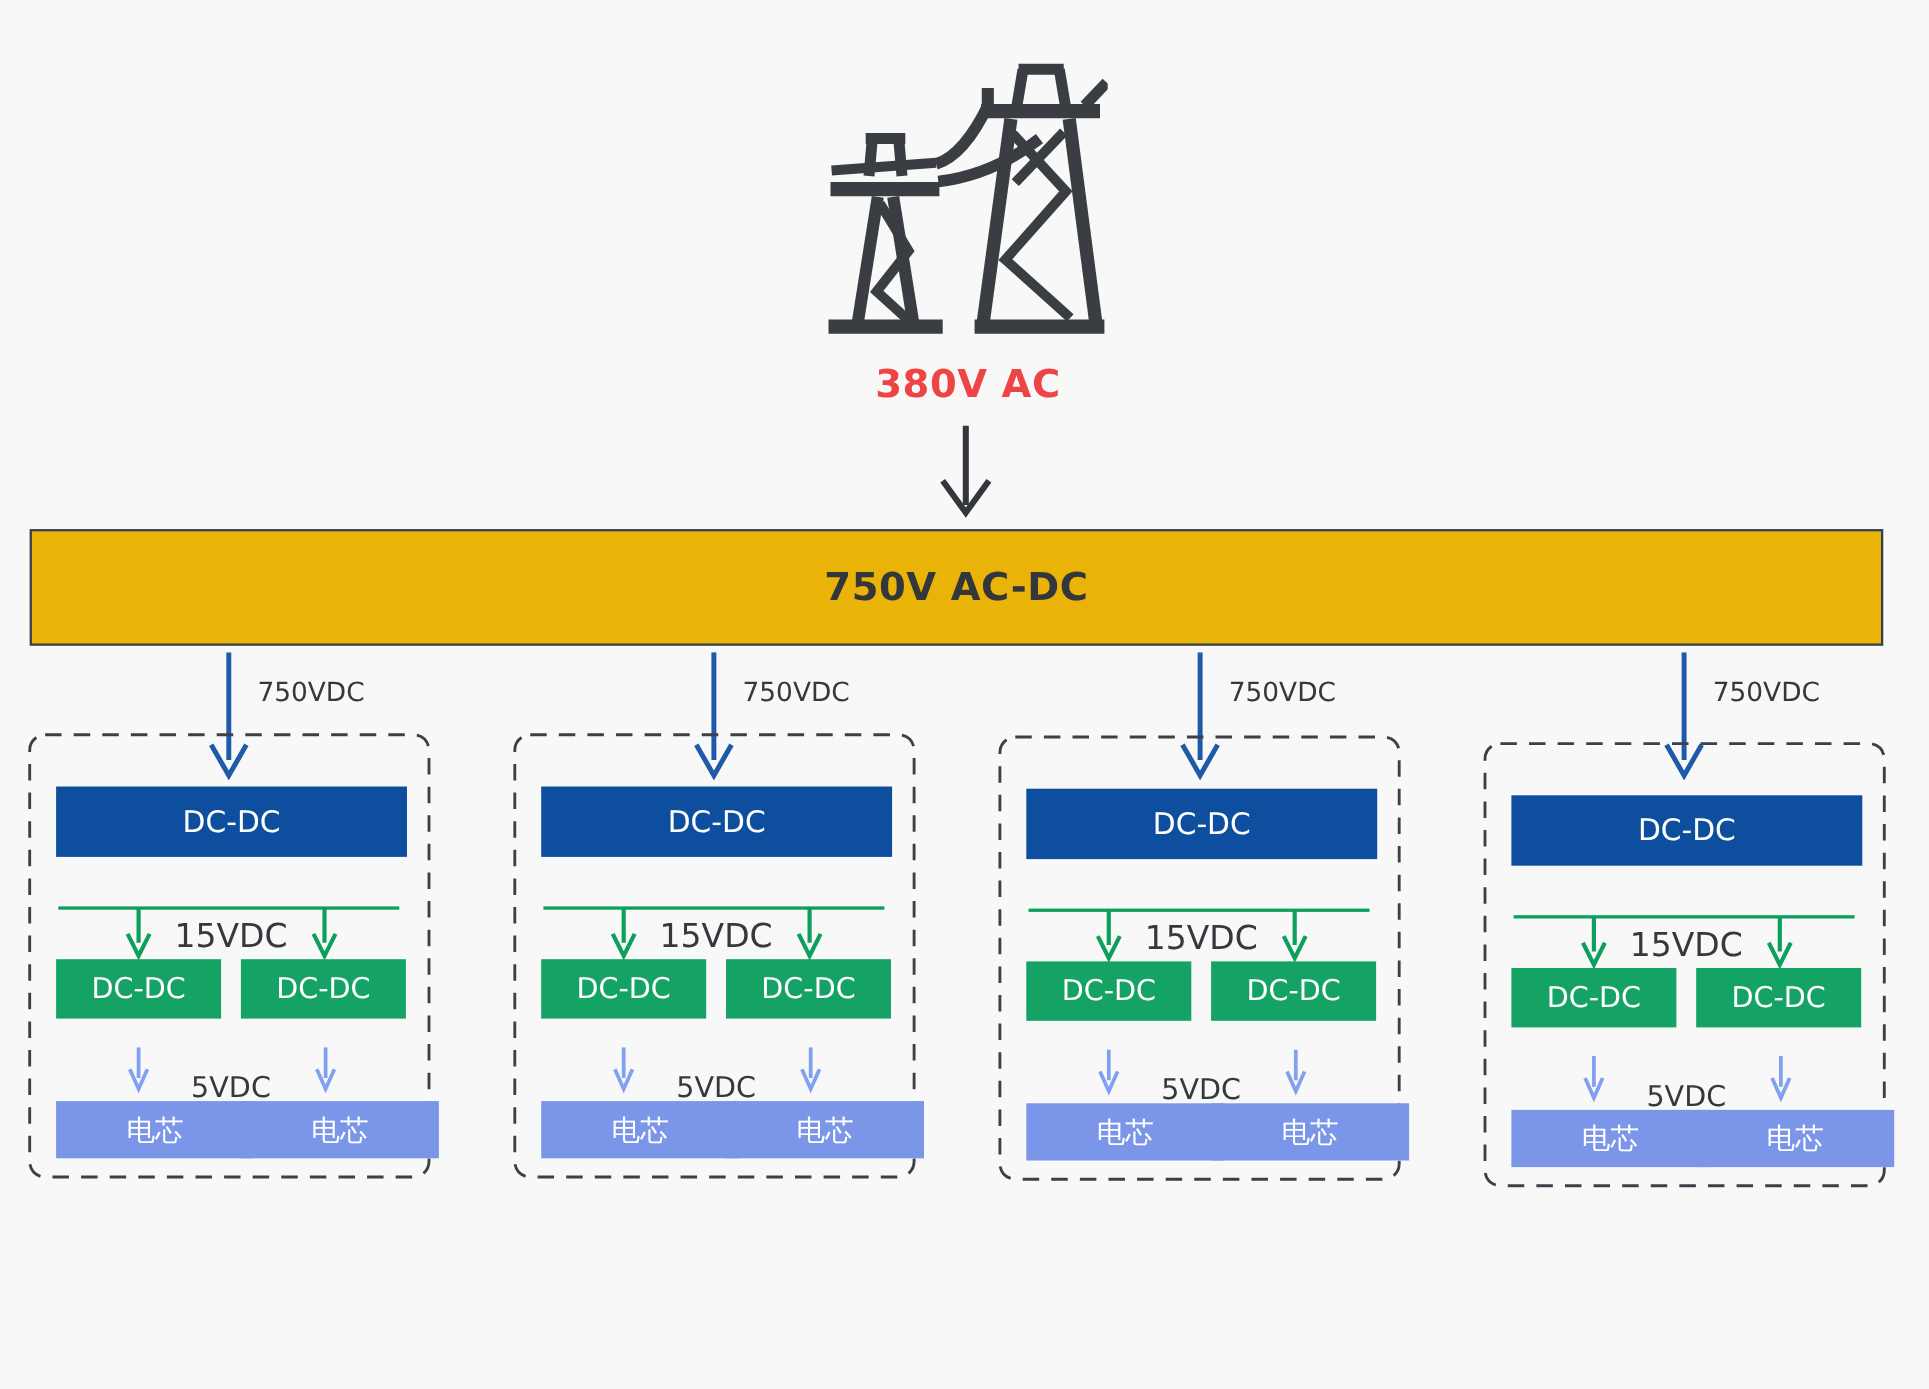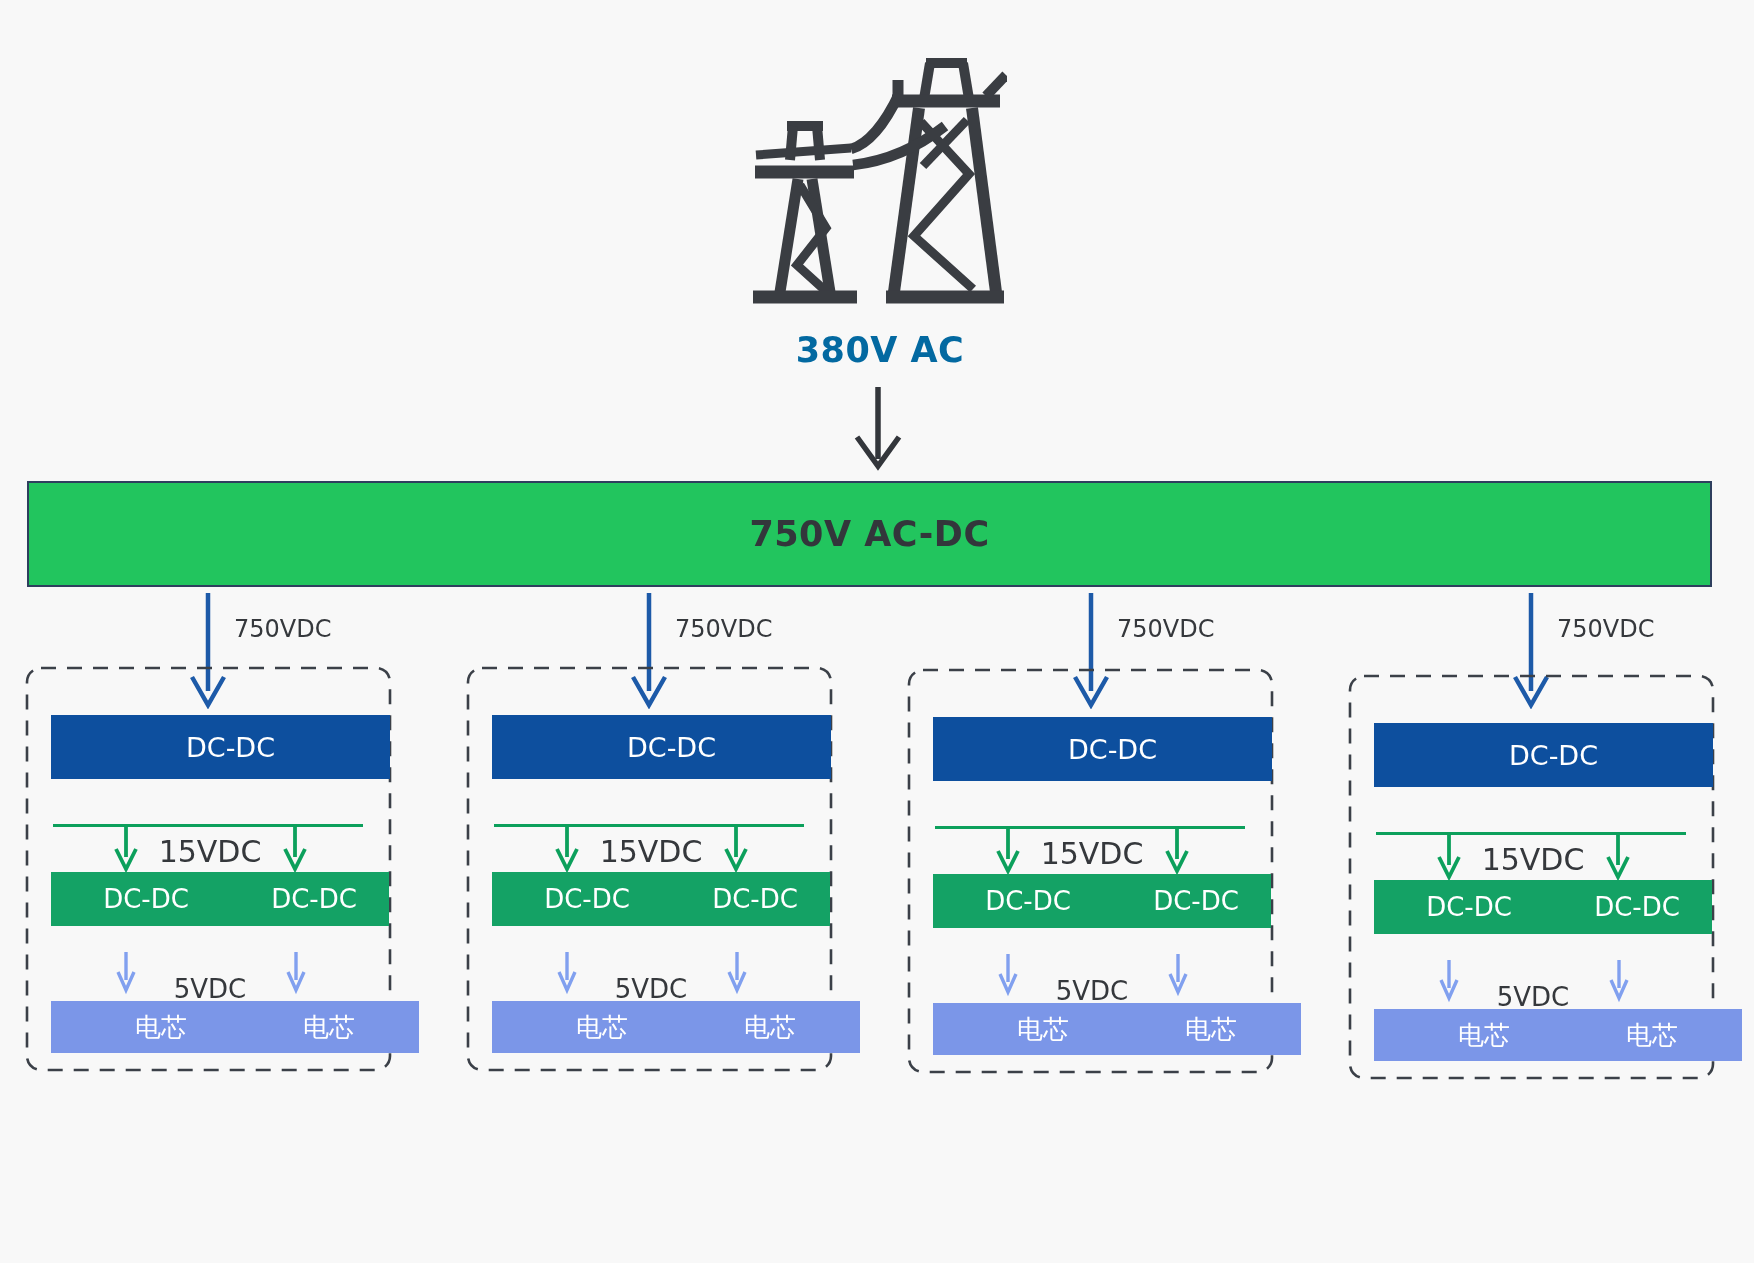--- a/index.html
+++ b/index.html
@@ -4,33 +4,33 @@
 <style>
   html,body{margin:0;padding:0;background:#f8f8f8;}
   #canvas{
     position:relative;width:1754px;height:1263px;background:#f8f8f8;
     font-family:"DejaVu Sans","Liberation Sans",sans-serif;overflow:hidden;
   }
   .abs{position:absolute;}
   
   .grid-icon{left:753px;top:44px;width:254px;height:262px;}
   .src-label{left:703px;top:330px;width:354px;text-align:center;
-    font-size:35px;font-weight:700;color:#0369a1;letter-spacing:0.5px;}
+    font-size:35px;font-weight:700;color:#ef4444;letter-spacing:0.5px;}
   .down-arrow-dark{left:849px;top:385px;}
   
-  .rectifier{left:27px;top:481px;width:1685px;height:106px;background:#22c55e;
+  .rectifier{left:27px;top:481px;width:1685px;height:106px;background:#eab308;
     border:2.5px solid #2e3f5e;box-sizing:border-box;display:flex;align-items:center;justify-content:center;}
   .rectifier span{font-size:35px;font-weight:700;color:#33363b;letter-spacing:0.5px;}
   
   .branch-arrow{top:593px;}
   .branch-label{top:615px;width:140px;font-size:24px;font-weight:500;color:#35383c;}
   
   .module{width:367px;height:406px;}
   .frame{position:absolute;left:0;top:0;}
-  .box{position:absolute;display:flex;align-items:center;justify-content:center;padding-left:20px;}
+  .box{position:absolute;display:flex;align-items:center;justify-content:center;}
   .box span{color:#ffffff;font-weight:500;}
   .box-main{left:26px;top:49px;width:319px;height:64px;background:#0d4f9e;}
   .box-main span{font-size:27px;}
   .box-green{top:206px;width:150px;height:54px;background:#14a265;}
   .box-green span{font-size:26px;}
   .box-cell{top:335px;width:180px;height:52px;background:#7b96e8;}
   .box-cell span{font-size:26px;}
   .col-l{left:26px;} .col-r{left:194px;}
   .busline{position:absolute;left:28px;top:158px;width:310px;height:3px;background:#0ca05c;}
   .g-arrow{position:absolute;top:159px;}

